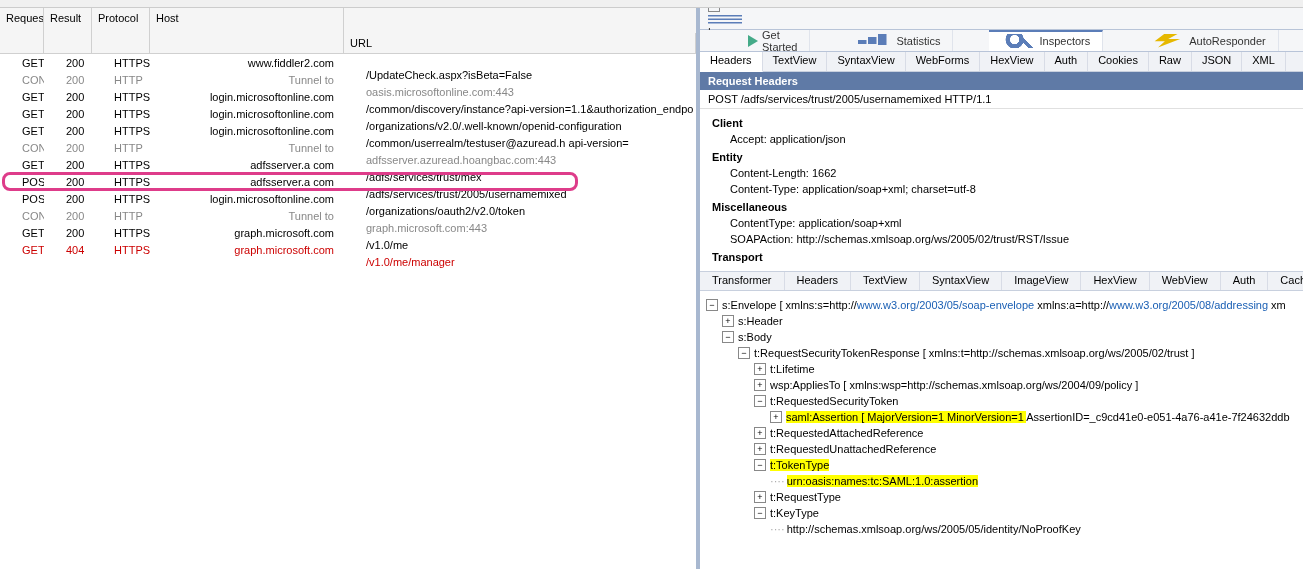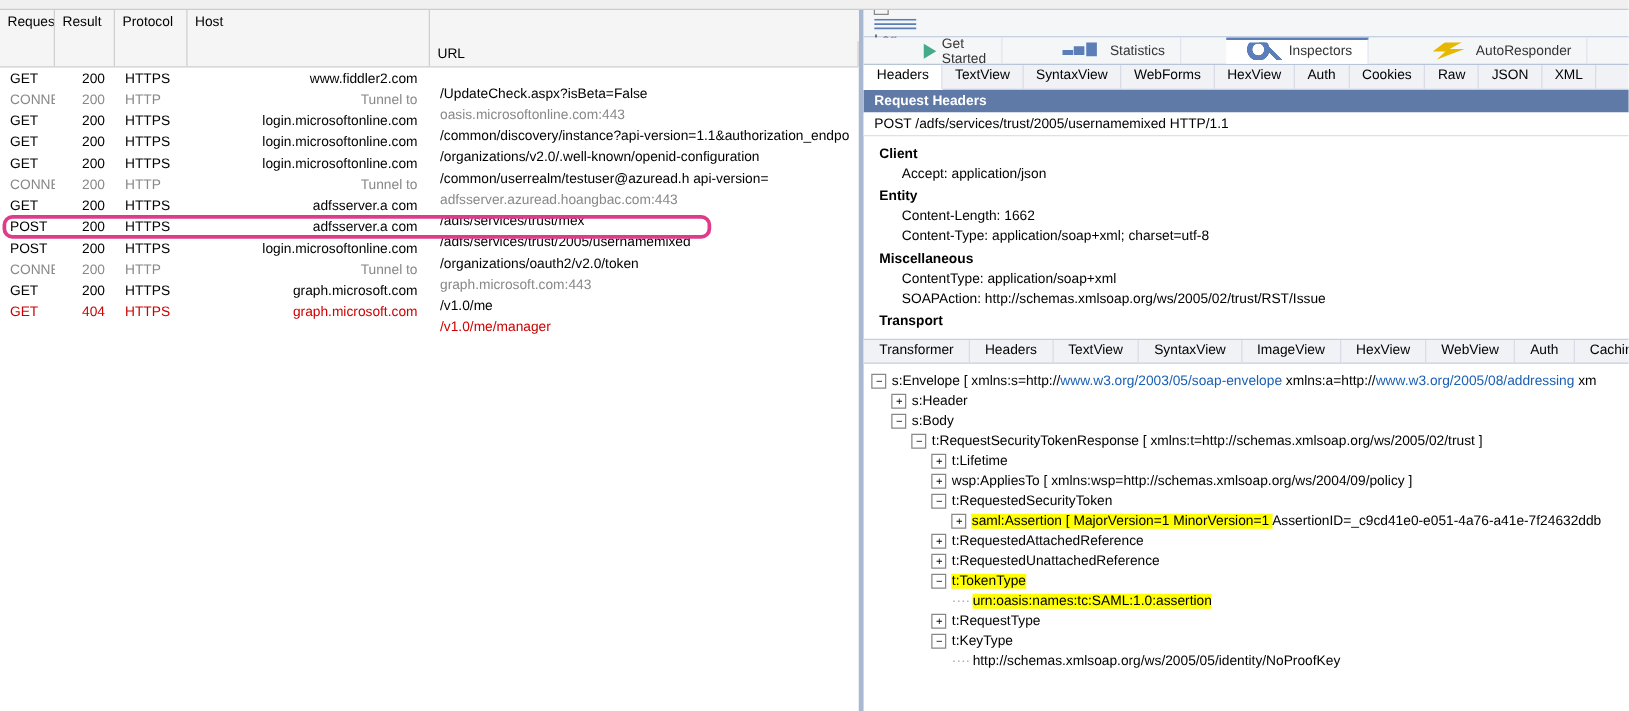--- a/index.html
+++ b/index.html
@@ -7,21 +7,21 @@
 .top-toolbar { height: 8px; background: #f0f0f0; border-bottom: 1px solid #ccc; display: flex; gap: 6px; padding: 0 6px; align-items: center; overflow: hidden; font-size: 10px; color: #555; }
 .main { flex: 1; display: flex; overflow: hidden; }
 .left-pane { width: 700px; border-right: 4px solid #a8b8d0; background: #fff; display: flex; flex-direction: column; }
 .right-pane { flex: 1; display: flex; flex-direction: column; background: #fff; }
 
 
 .grid-header { display: flex; background: #f5f5f5; border-bottom: 1px solid #d0d0d0; font-size: 11px; }
 .grid-header > div { padding: 4px 6px; border-right: 1px solid #d0d0d0; white-space: nowrap; overflow: hidden; text-align: left; }
 .grid-body { flex: 1; overflow-y: auto; }
 .grid-row { display: flex; height: 17px; align-items: center; font-size: 11px; }
-.grid-row > div { padding: 1px 8px; white-space: nowrap; overflow: hidden; }
+.grid-row > div { padding: 1px 22px; white-space: nowrap; overflow: hidden; }
 .grid-row.tunnel { color: #888; }
 .grid-row.error { color: #c00; }
 .grid-row.highlight { position: relative; }
 .grid-row.highlight::before { content: ""; position: absolute; top: -1px; left: 2px; right: 118px; bottom: -1px; border: 3px solid #de3c8a; border-radius: 8px; pointer-events: none; }
 .col-req { width: 44px; }
 .col-result { width: 48px; text-align: right; }
 .col-proto { width: 58px; }
 .col-host { width: 194px; text-align: right; padding-right: 10px !important; }
 .col-url { flex: 1; margin-top: 25px; }
 

